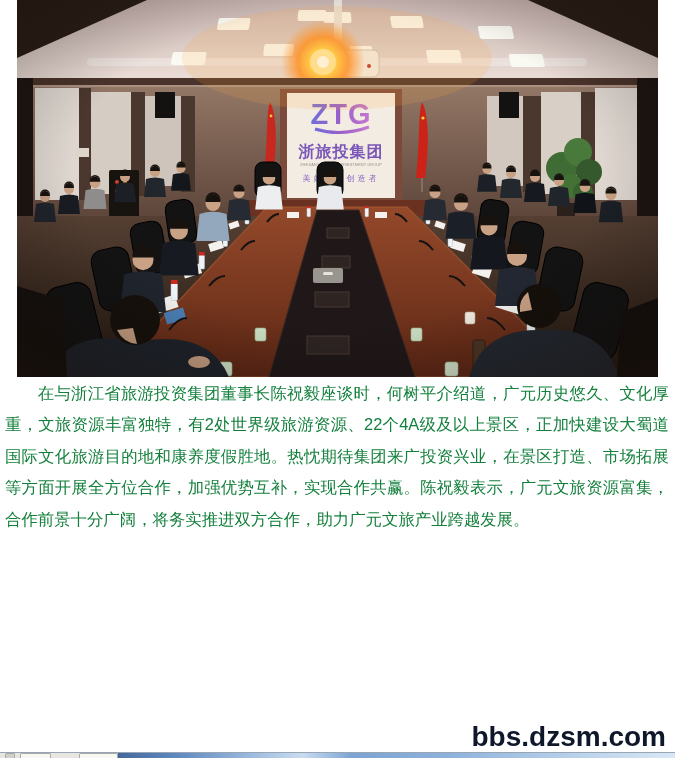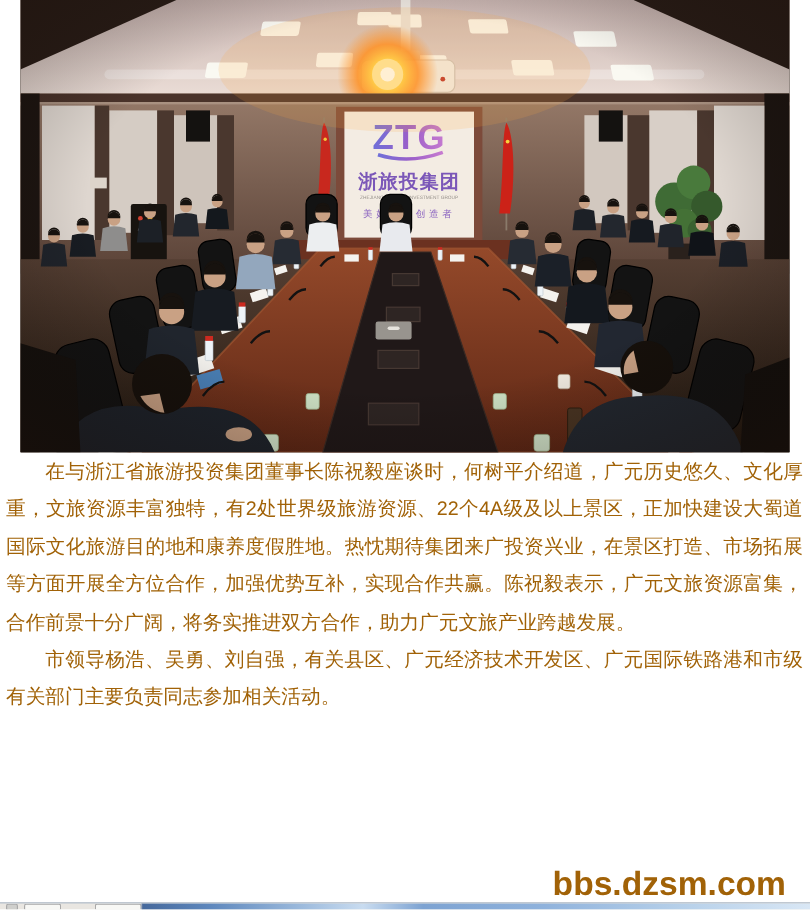--- a/index.html
+++ b/index.html
@@ -4,25 +4,25 @@
 <style>
   html,body{margin:0;padding:0;}
   body{width:675px;height:758px;background:#ffffff;font-family:"Liberation Sans","DejaVu Sans",sans-serif;position:relative;overflow:hidden;}
   .page{position:absolute;inset:0;background:#fff;}
 
   
   .photo-wrap{position:absolute;left:17px;top:0;width:641px;height:377px;overflow:hidden;background:#3a2b22;}
   .photo-wrap svg{display:block;}
 
   
-  .article{position:absolute;left:5px;right:6px;top:378px;color:#a16207;font-size:16.4px;line-height:31.4px;text-align:justify;}
+  .article{position:absolute;left:5px;right:6px;top:378px;color:#15803d;font-size:16.4px;line-height:31.4px;text-align:justify;}
   .article p{margin:0;text-indent:2em;word-break:break-all;}
 
   
-  .watermark{position:absolute;right:20px;bottom:5px;font-size:28px;font-weight:bold;color:#a16207;letter-spacing:0px;z-index:5;}
+  .watermark{position:absolute;right:9px;bottom:5px;font-size:28px;font-weight:bold;color:#0f172a;letter-spacing:0px;z-index:5;}
 
   
   .bottombar{position:absolute;left:0;right:0;bottom:0;height:6px;z-index:4;}
   .bb-top{height:1px;background:#97a5b4;}
   .bb-body{height:5px;display:flex;background:#e9e6e1;}
   .bb-tabs{display:flex;align-items:flex-end;width:118px;}
   .bb-tab{height:4px;background:#f8f8f5;border:1px solid #a9a9a9;border-bottom:none;border-radius:2px 2px 0 0;margin-left:5px;}
   .bb-tab.t1{width:9px;background:#cfcfcc;}
   .bb-tab.t2{width:30px;}
   .bb-tab.t3{width:40px;margin-left:28px;}
@@ -344,21 +344,20 @@
       <path d="M0,286 L46,300 L50,377 L0,377 Z" fill="#15110e"></path>
       <path d="M641,298 L604,312 L600,377 L641,377 Z" fill="#14100d"></path>
 
       <ellipse cx="320" cy="58" rx="155" ry="52" fill="#ffa63c" opacity="0.16"></ellipse>
       <rect x="0" y="0" width="641" height="377" fill="url(#vignG)"></rect>
     </svg>
   </figure>
 
   <div class="article">
     <p>在与浙江省旅游投资集团董事长陈祝毅座谈时，何树平介绍道，广元历史悠久、文化厚重，文旅资源丰富独特，有2处世界级旅游资源、22个4A级及以上景区，正加快建设大蜀道国际文化旅游目的地和康养度假胜地。热忱期待集团来广投资兴业，在景区打造、市场拓展等方面开展全方位合作，加强优势互补，实现合作共赢。陈祝毅表示，广元文旅资源富集，合作前景十分广阔，将务实推进双方合作，助力广元文旅产业跨越发展。</p>
-    <p>市领导杨浩、吴勇、刘自强，有关县区、广元经济技术开发区、广元国际铁路港和市级有关部门主要负责同志参加相关活动。</p>
   </div>
 
   <div class="watermark">bbs.dzsm.com</div>
 
   <div class="bottombar">
     <div class="bb-top"></div>
     <div class="bb-body">
       <div class="bb-tabs">
         <div class="bb-tab t1"></div>
         <div class="bb-tab t2"></div>

